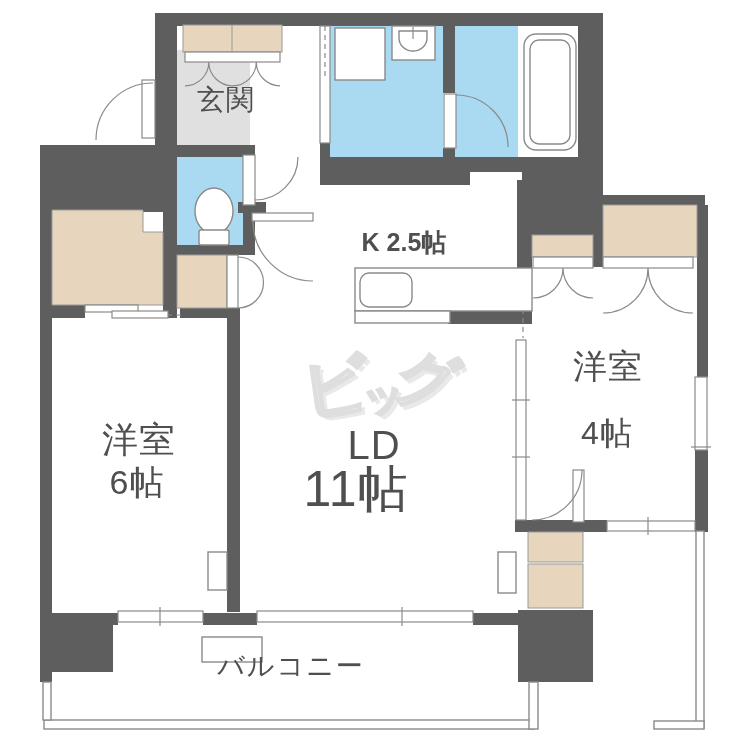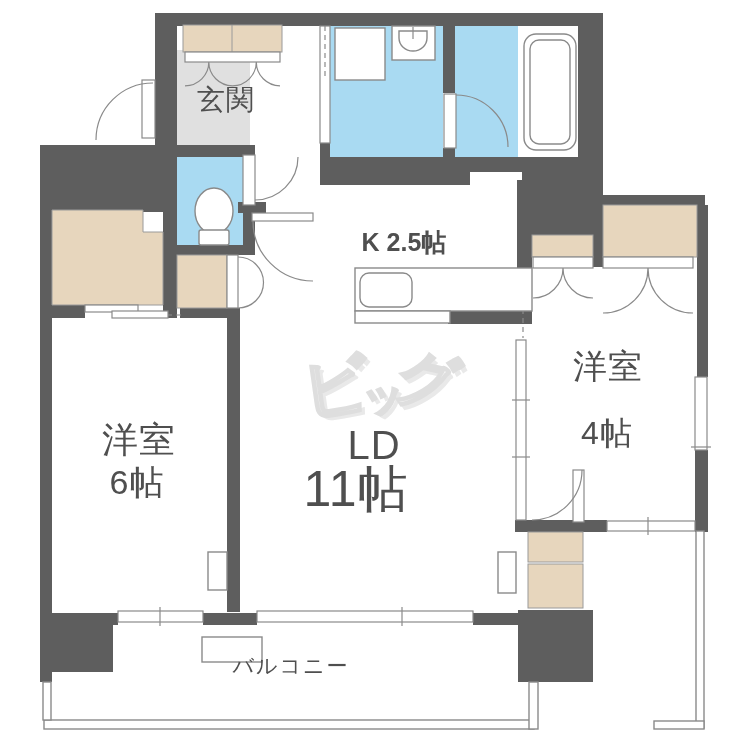--- a/index.html
+++ b/index.html
@@ -172,14 +172,14 @@
   </div>
 
   <div class="label" style="left:206px;top:100px;font-size:28px;margin-left:20px;">玄関</div>
   <div class="label" style="left:404px;top:242px;font-size:25px;letter-spacing:0;font-weight:bold;">K 2.5帖</div>
   <div class="label" style="left:374px;top:445px;font-size:40px;">LD</div>
   <div class="label" style="left:356px;top:489px;font-size:50px;">11帖</div>
   <div class="label" style="left:139px;top:440px;font-size:36px;">洋室</div>
   <div class="label" style="left:137px;top:483px;font-size:34px;">6帖</div>
   <div class="label" style="left:608px;top:367px;font-size:34px;">洋室</div>
   <div class="label" style="left:607px;top:434px;font-size:32px;">4帖</div>
-  <div class="label" style="left:291px;top:666px;font-size:21px;letter-spacing:2px;">バルコニー</div>
+  <div class="label" style="left:291px;top:666px;font-size:27px;letter-spacing:2px;">バルコニー</div>
 </div>
 
 </body></html>

